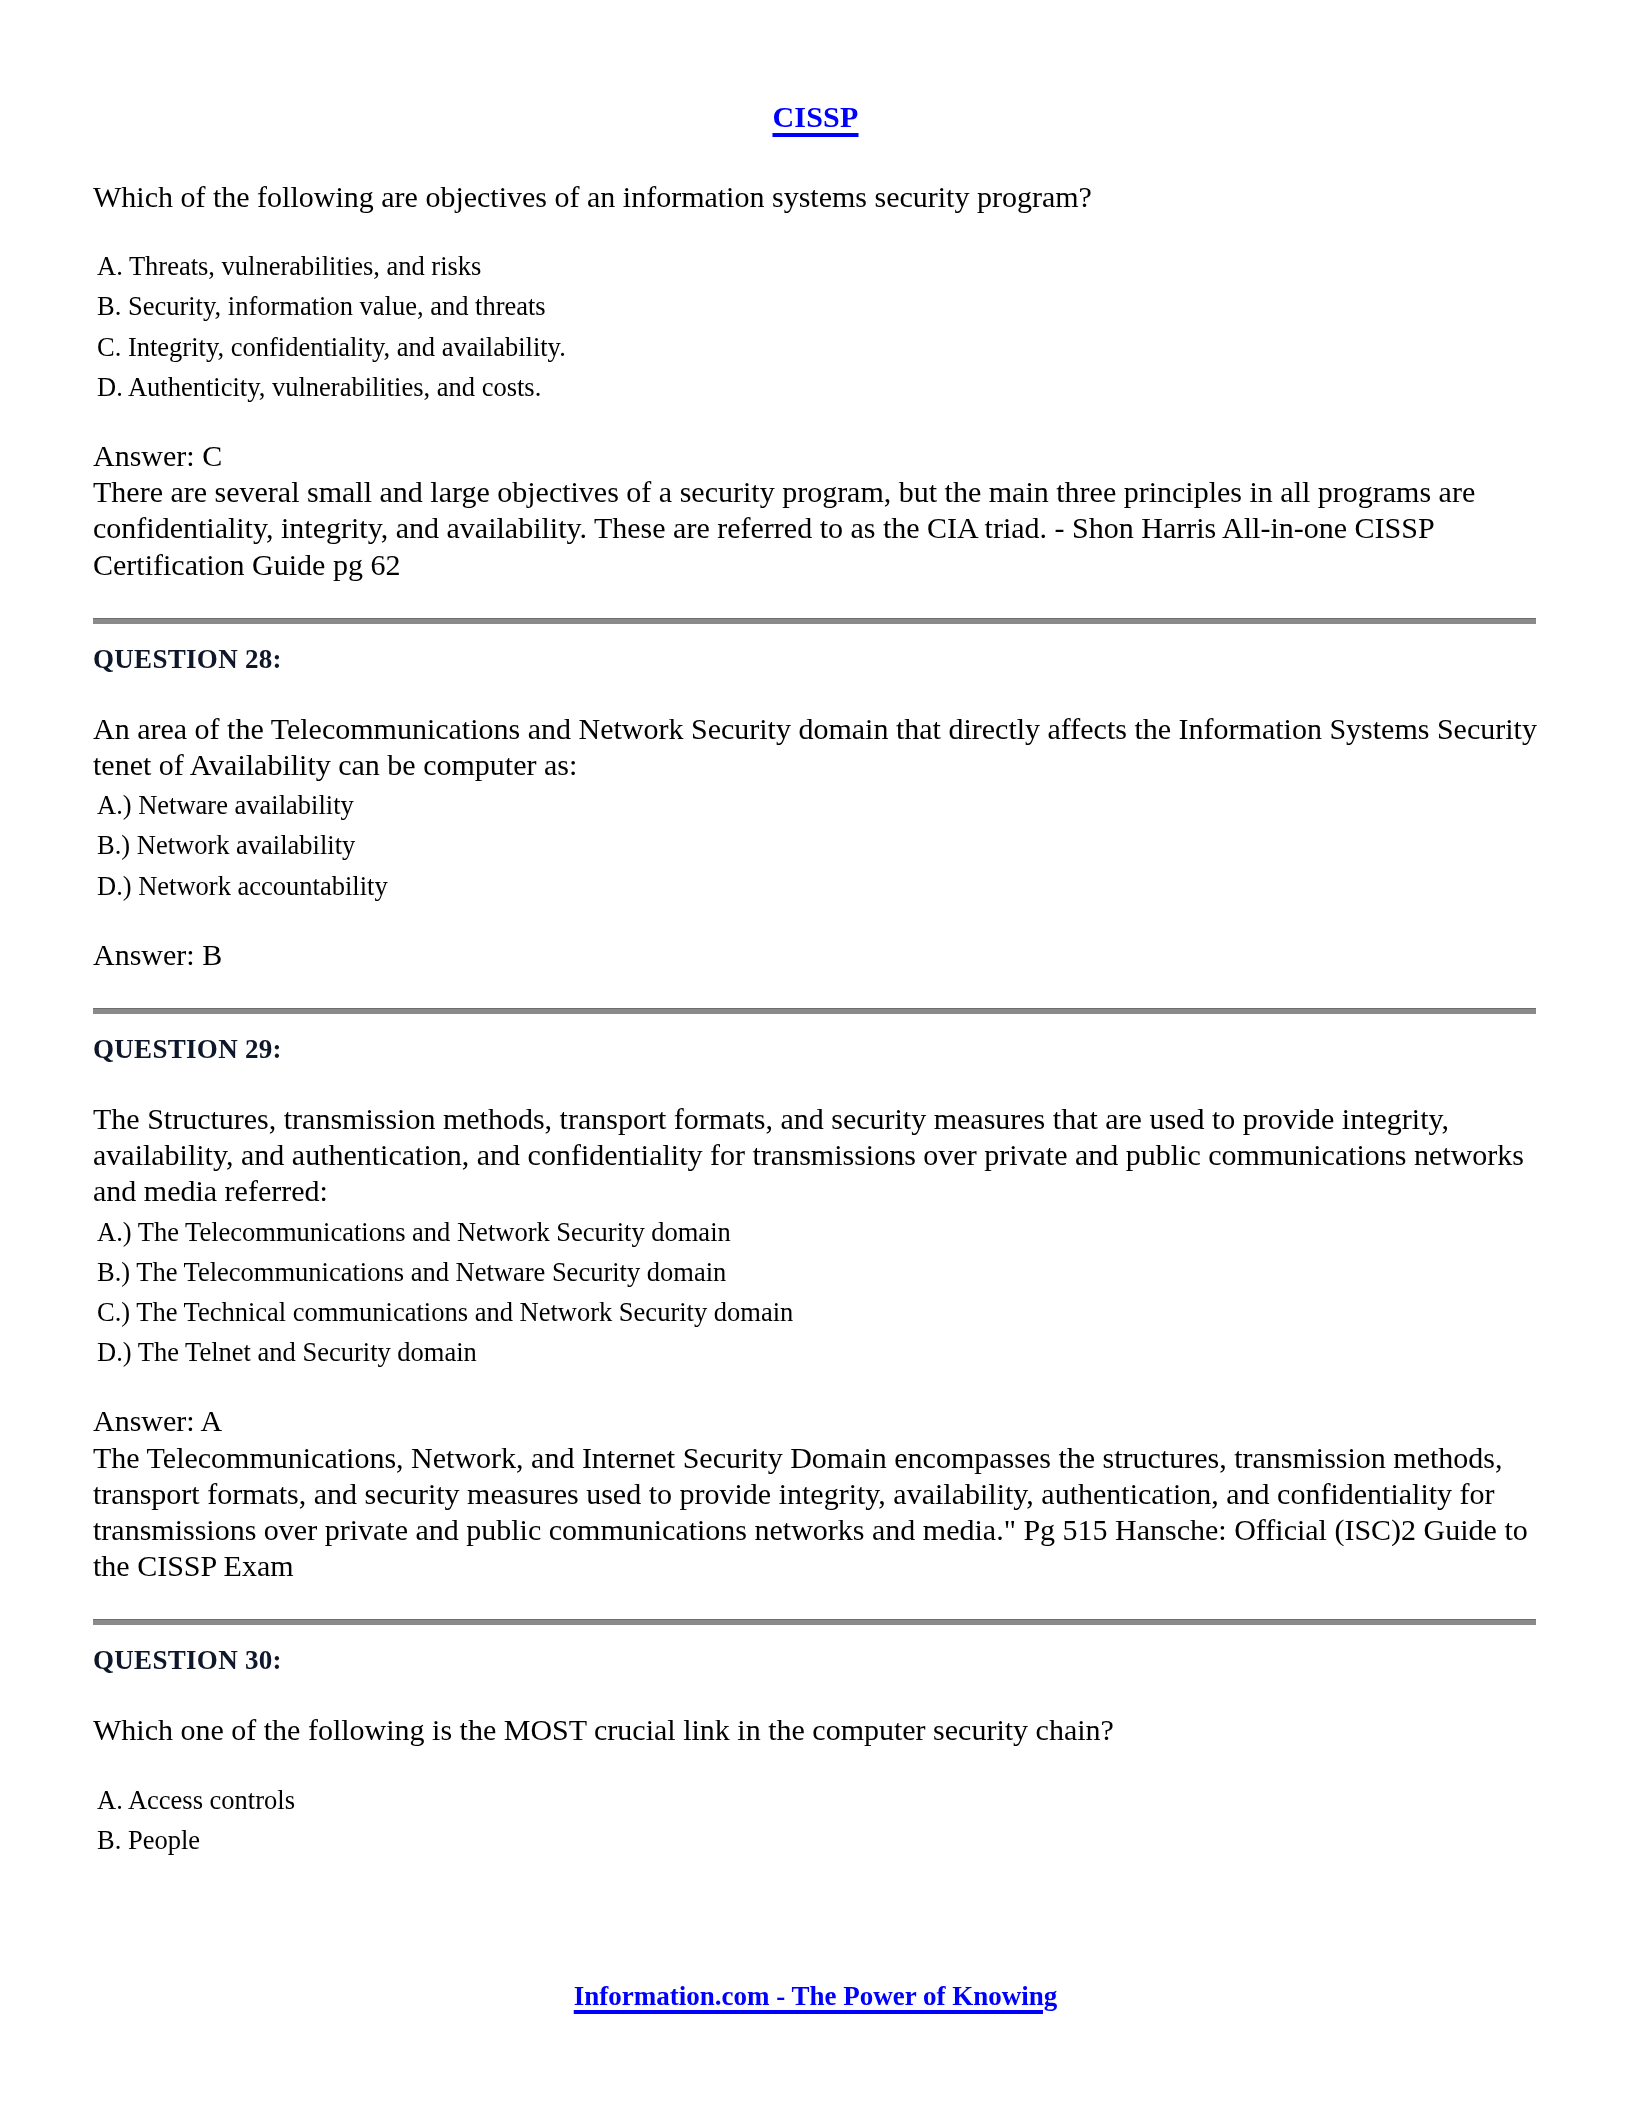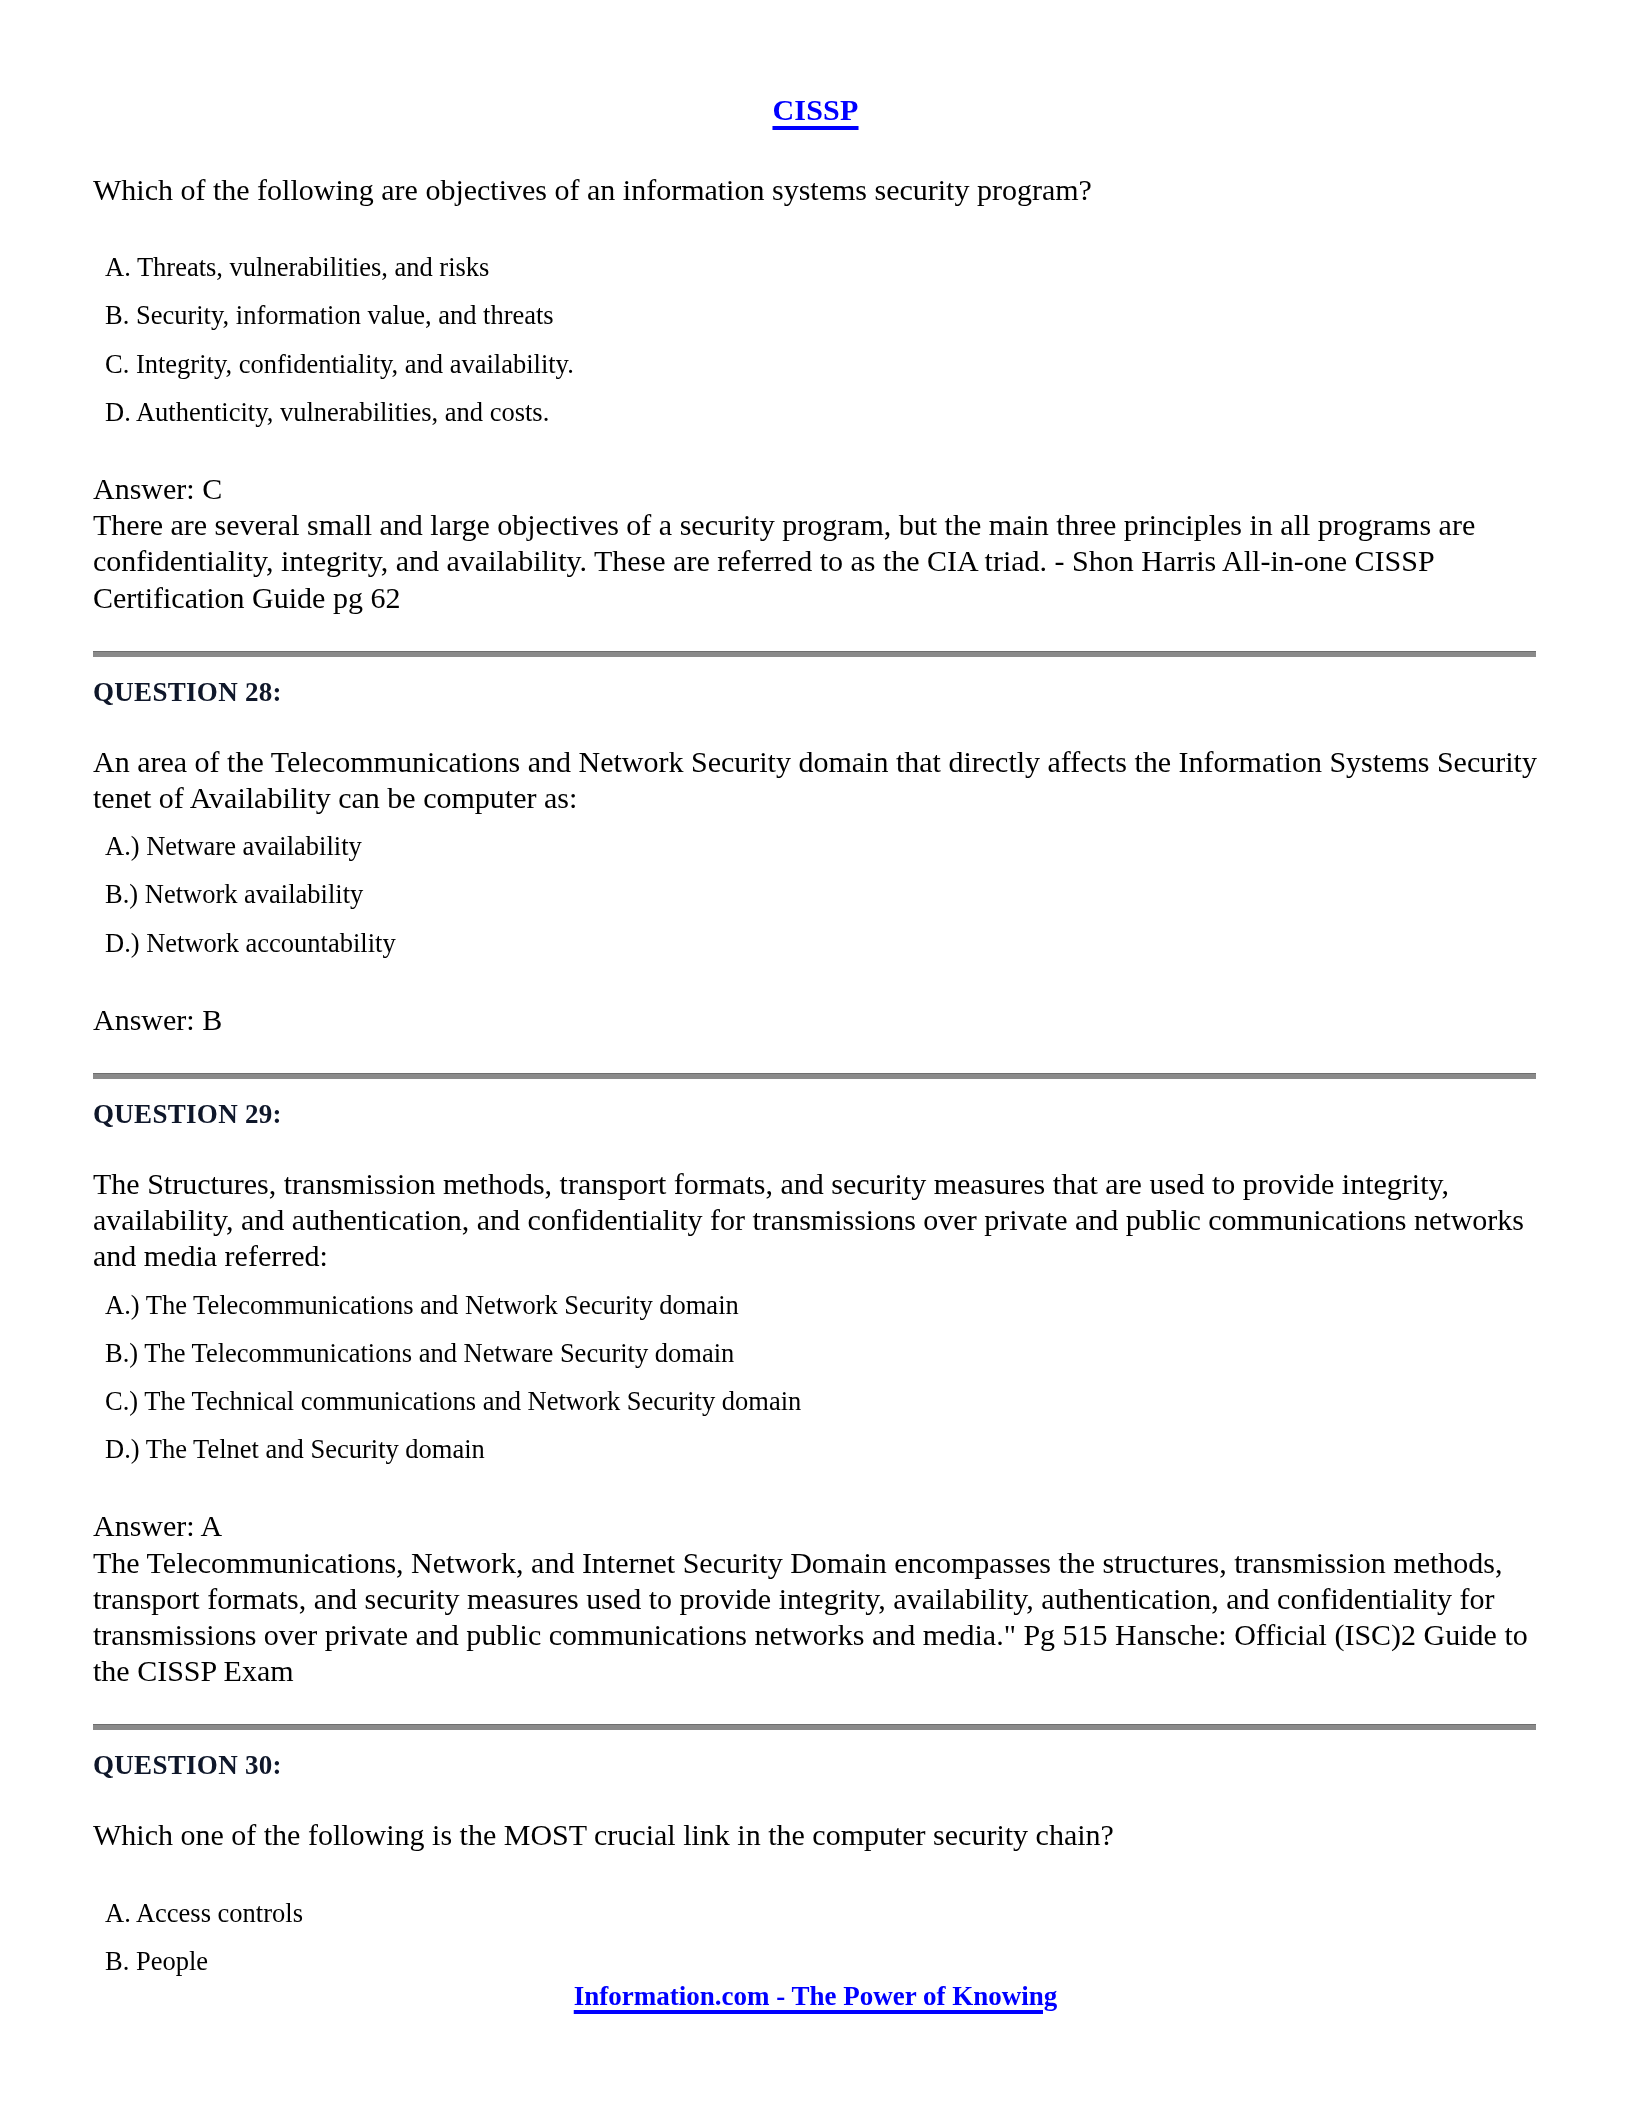--- a/index.html
+++ b/index.html
@@ -13,21 +13,21 @@
     height: 2111px;
     font-family: "Liberation Serif", "DejaVu Serif", serif;
     color: #000000;
     position: relative;
     overflow: hidden;
   }
   .page {
     width: 1631px;
     height: 2090px;
     box-sizing: border-box;
-    padding: 0 93px;
+    padding: 7px 93px;
     position: relative;
     border-radius: 29px;
   }
   .doc-title {
     text-align: center;
     color: #0000ff;
     font-weight: bold;
     font-size: 30px;
     letter-spacing: 0.2px;
     padding-top: 95px;
@@ -47,21 +47,21 @@
     font-size: 30px;
     line-height: 36.2px;
     color: #000000;
   }
   .opt-list {
     margin: 0;
     padding: 0;
     list-style: none;
   }
   .opt-list li {
-    margin: 12px;
+    margin: 4px;
     font-size: 26.5px;
     line-height: 36.2px;
   }
   hr.rule {
     border: none;
     height: 5px;
     background: #8a8a8a;
     border-top: 1px solid #6e6e6e;
     margin: 0;
     width: 1443px;

